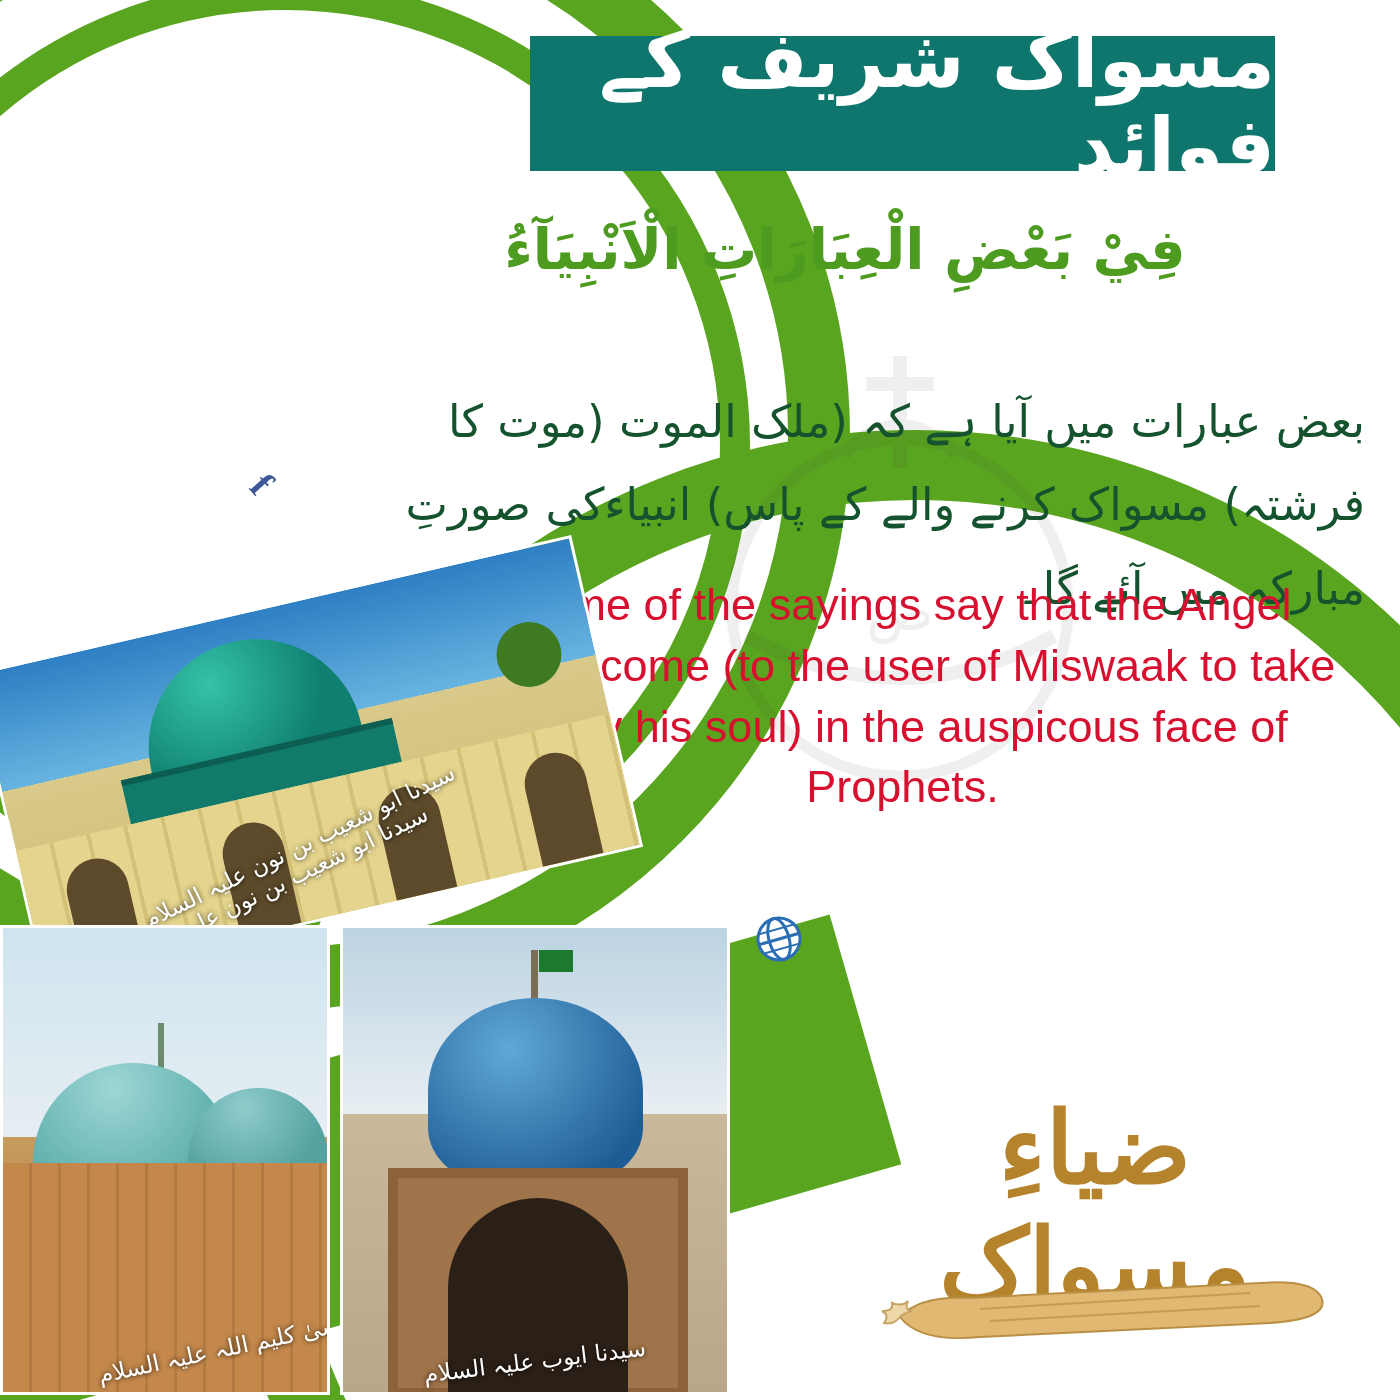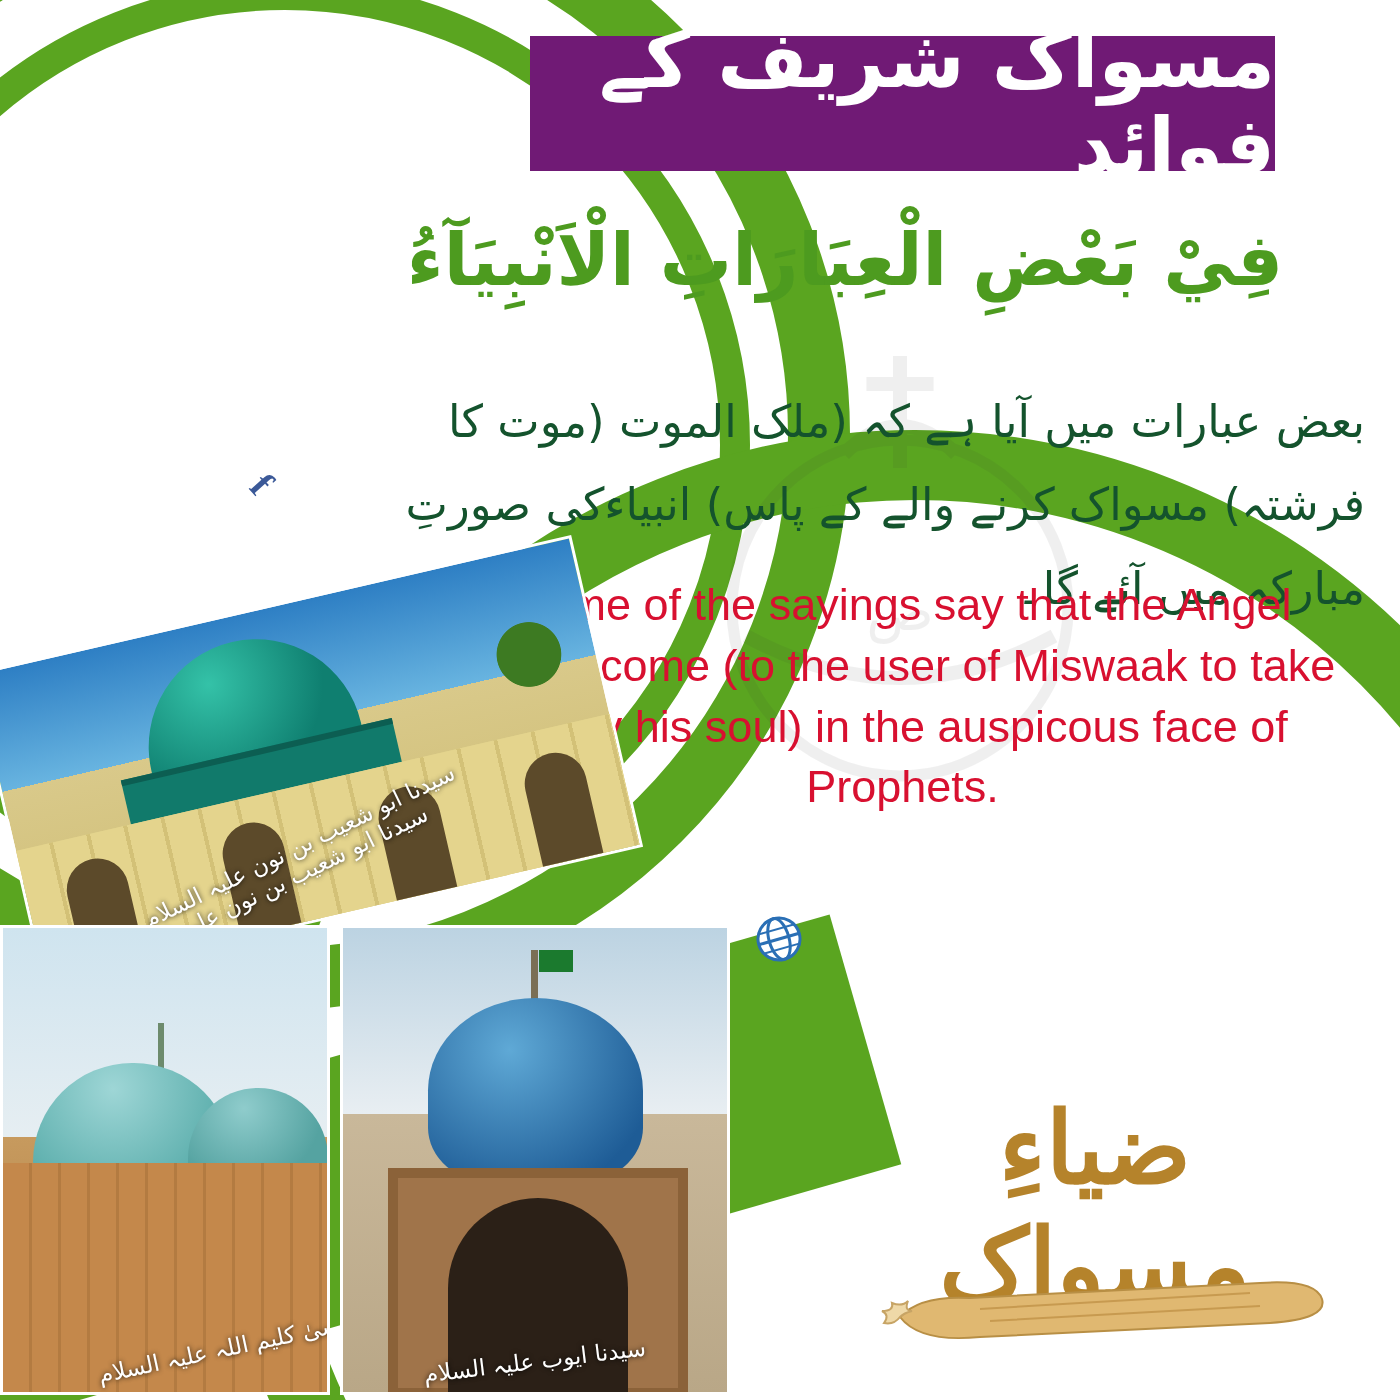--- a/index.html
+++ b/index.html
@@ -69,21 +69,21 @@
     pointer-events: none;
   }
 
   
   .title-banner {
     position: absolute;
     left: 530px;
     top: 36px;
     width: 745px;
     height: 135px;
-    background: #701a75;
+    background: #0f766e;
     display: flex;
     align-items: center;
     justify-content: center;
   }
   .title-banner span {
     color: #ffffff;
     font-size: 78px;
     font-weight: bold;
     direction: rtl;
     line-height: 1.1;
@@ -91,21 +91,21 @@
   }
 
   
   .arabic-headline {
     position: absolute;
     left: 330px;
     top: 215px;
     width: 1030px;
     text-align: center;
     color: #4d9b1f;
-    font-size: 72px;
+    font-size: 56px;
     font-weight: bold;
     direction: rtl;
     font-family: "DejaVu Sans", sans-serif;
     line-height: 1.25;
   }
 
   
   .urdu-text {
     position: absolute;
     left: 390px;

